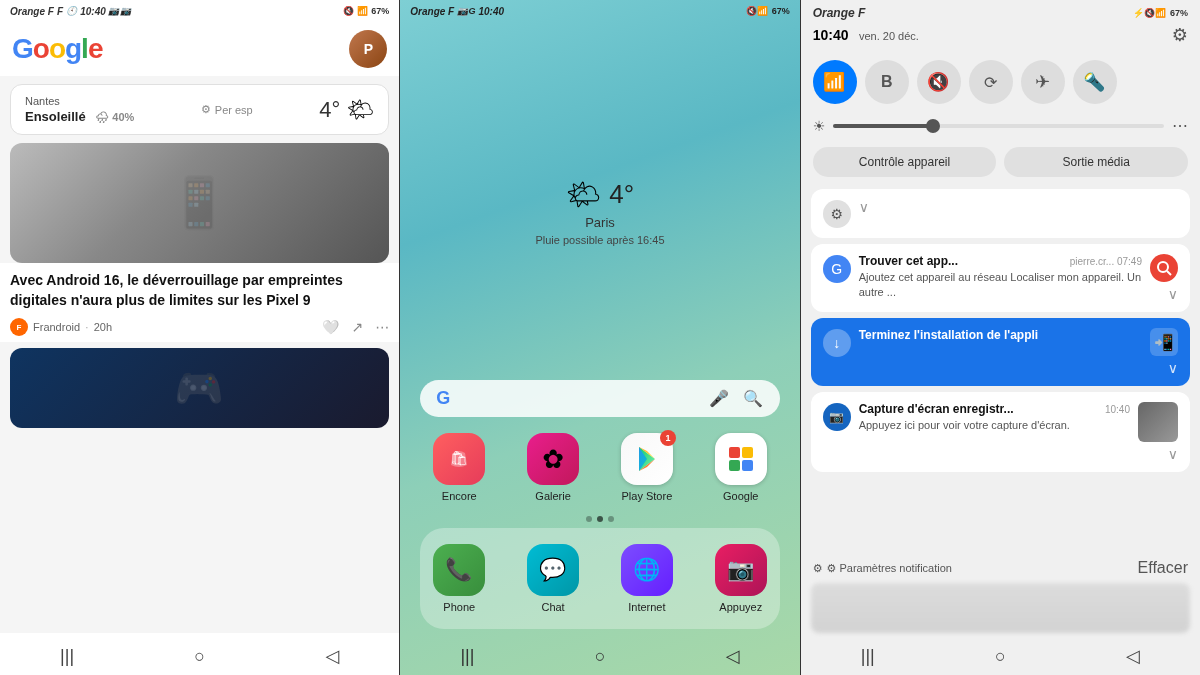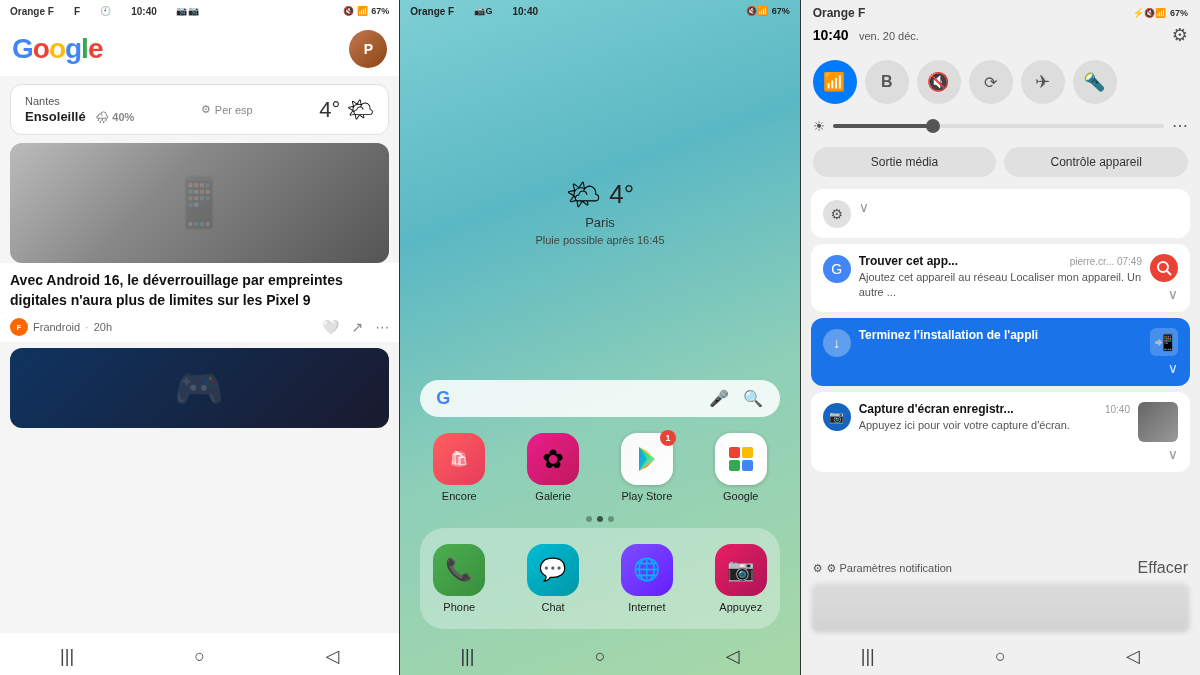--- a/index.html
+++ b/index.html
@@ -31,21 +31,21 @@
       justify-content: space-between;
       align-items: center;
       padding: 4px 10px;
       font-size: 10px;
       font-weight: 600;
       height: 22px;
     }
     .phone-1 .status-bar, .phone-3 .status-bar { background: #fff; color: #333; }
     .phone-2 .status-bar { background: rgba(0,0,0,0.1); color: #222; }
 
-    .status-left { display: flex; align-items: flex-start; gap: 20px; }
+    .status-left { display: flex; align-items: flex-start; gap: 3px; font-style: italic; }
     .status-right { display: flex; align-items: center; gap: 3px; }
 
     
     .feed-header {
       background: #fff;
       padding: 8px 12px;
       display: flex;
       justify-content: space-between;
       align-items: center;
     }
@@ -610,22 +610,22 @@
   <div class="brightness-row">
     <span class="brightness-icon">☀</span>
     <div class="brightness-bar">
       <div class="brightness-fill"></div>
       <div class="brightness-dot"></div>
     </div>
     <span class="brightness-more">⋯</span>
   </div>
 
   <div class="media-controls">
+    <div class="media-btn">Contrôle appareil</div>
     <div class="media-btn">Sortie média</div>
-    <div class="media-btn">Contrôle appareil</div>
   </div>
 
   <div class="notifications-list">
 
     <div class="notif-card">
       <div class="notif-card-header">
         <div class="notif-app-icon notif-icon-gray">⚙</div>
         <span class="notif-expand">∨</span>
       </div>
     </div>

